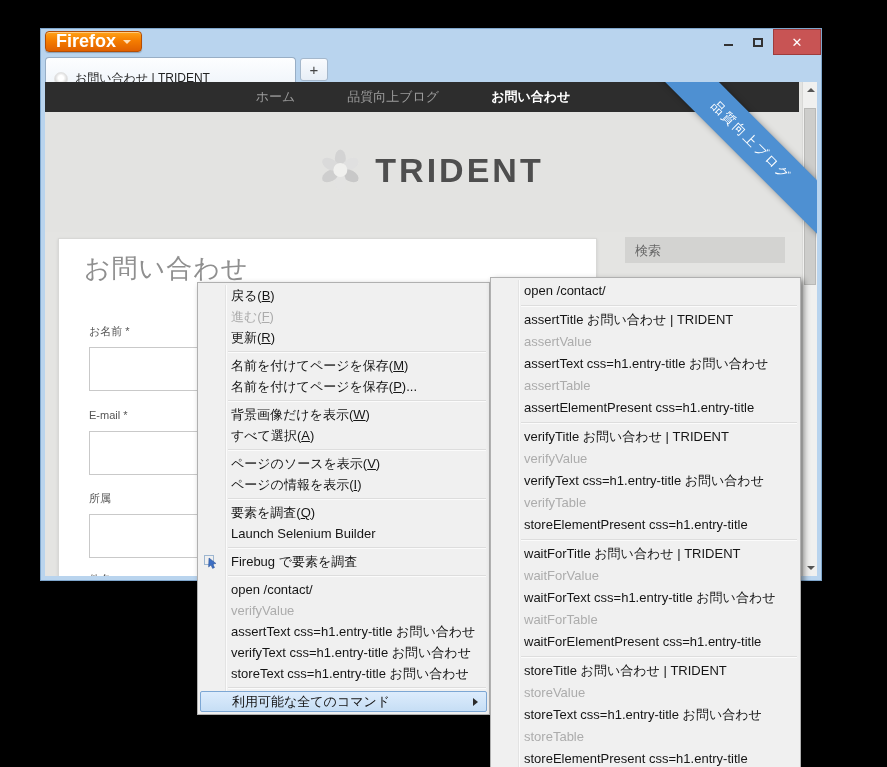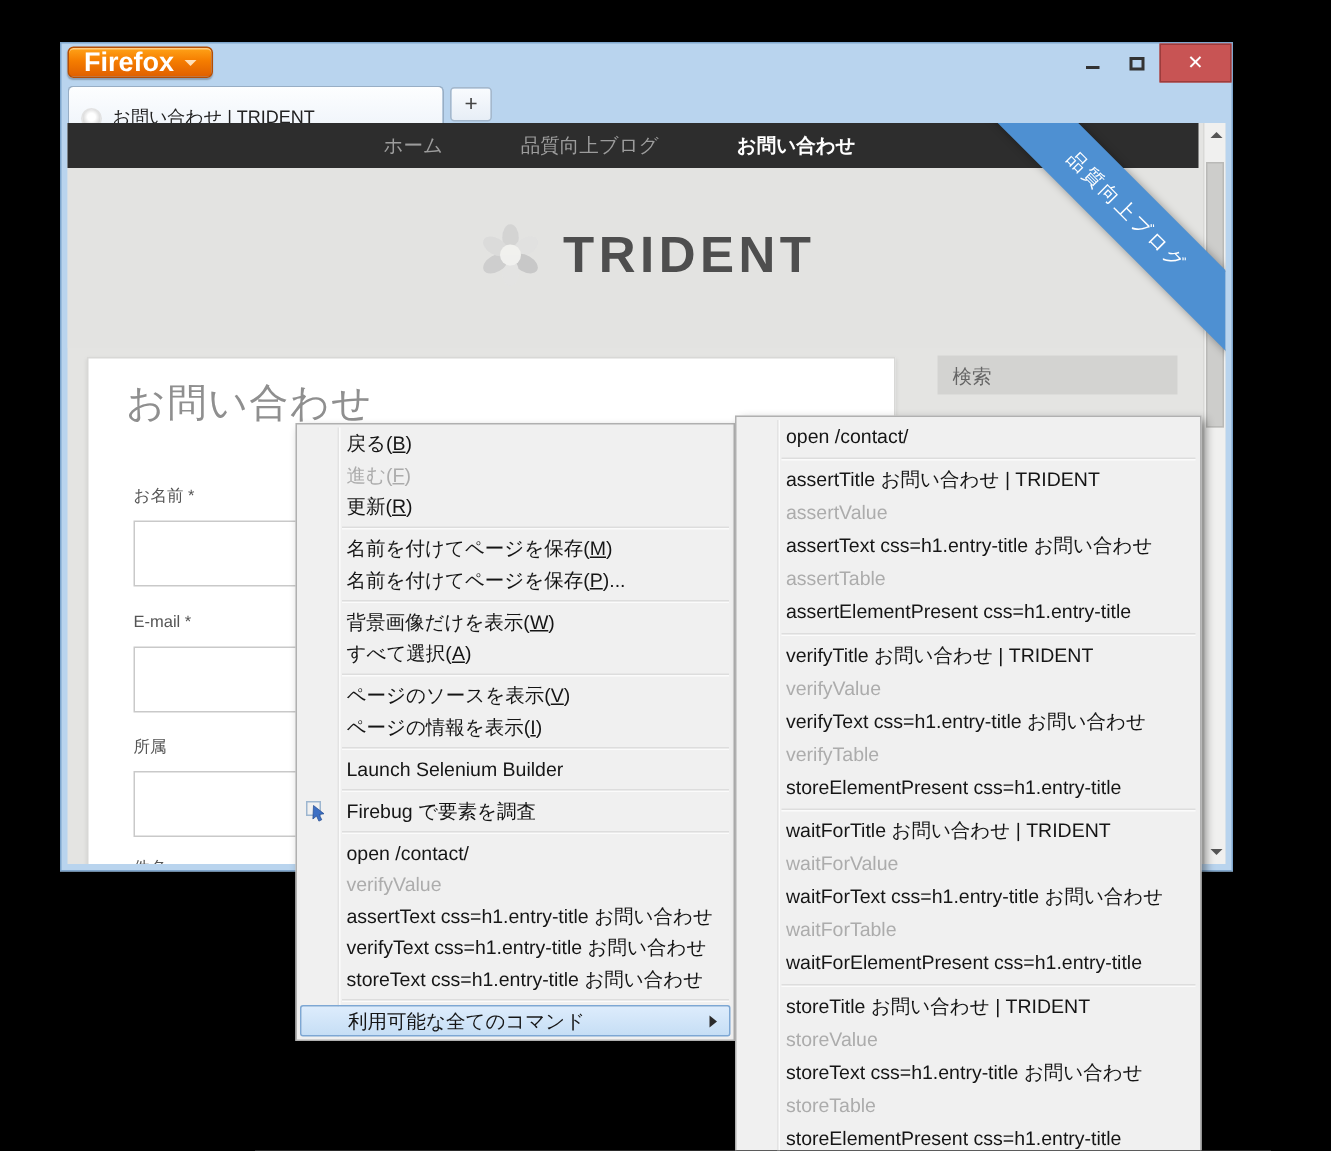--- a/index.html
+++ b/index.html
@@ -204,20 +204,21 @@
     <div class="msep"></div>
     <div class="mi"><span>名前を付けてページを保存(</span><u>M</u><span>)</span></div>
     <div class="mi"><span>名前を付けてページを保存(</span><u>P</u><span>)...</span></div>
     <div class="msep"></div>
     <div class="mi"><span>背景画像だけを表示(</span><u>W</u><span>)</span></div>
     <div class="mi"><span>すべて選択(</span><u>A</u><span>)</span></div>
     <div class="msep"></div>
     <div class="mi"><span>ページのソースを表示(</span><u>V</u><span>)</span></div>
     <div class="mi"><span>ページの情報を表示(</span><u>I</u><span>)</span></div>
     <div class="msep"></div>
+    <div class="mi"><span>要素を調査(</span><u>Q</u><span>)</span></div>
     <div class="mi"><span>Launch Selenium Builder</span></div>
     <div class="msep"></div>
     <div class="mi">
       <svg class="fb-icon" viewBox="0 0 16 16">
         <rect x="1.5" y="1.5" width="9" height="9" fill="none" stroke="#9db6d0" stroke-width="1"></rect>
         <path d="M6 4 L13 9.5 L9.8 10 L11.5 13.5 L9.6 14.4 L8 11 L5.6 13 Z" fill="#3d6fc4" stroke="#274e91" stroke-width="0.5"></path>
       </svg>
       <span>Firebug で要素を調査</span>
     </div>
     <div class="msep"></div>

